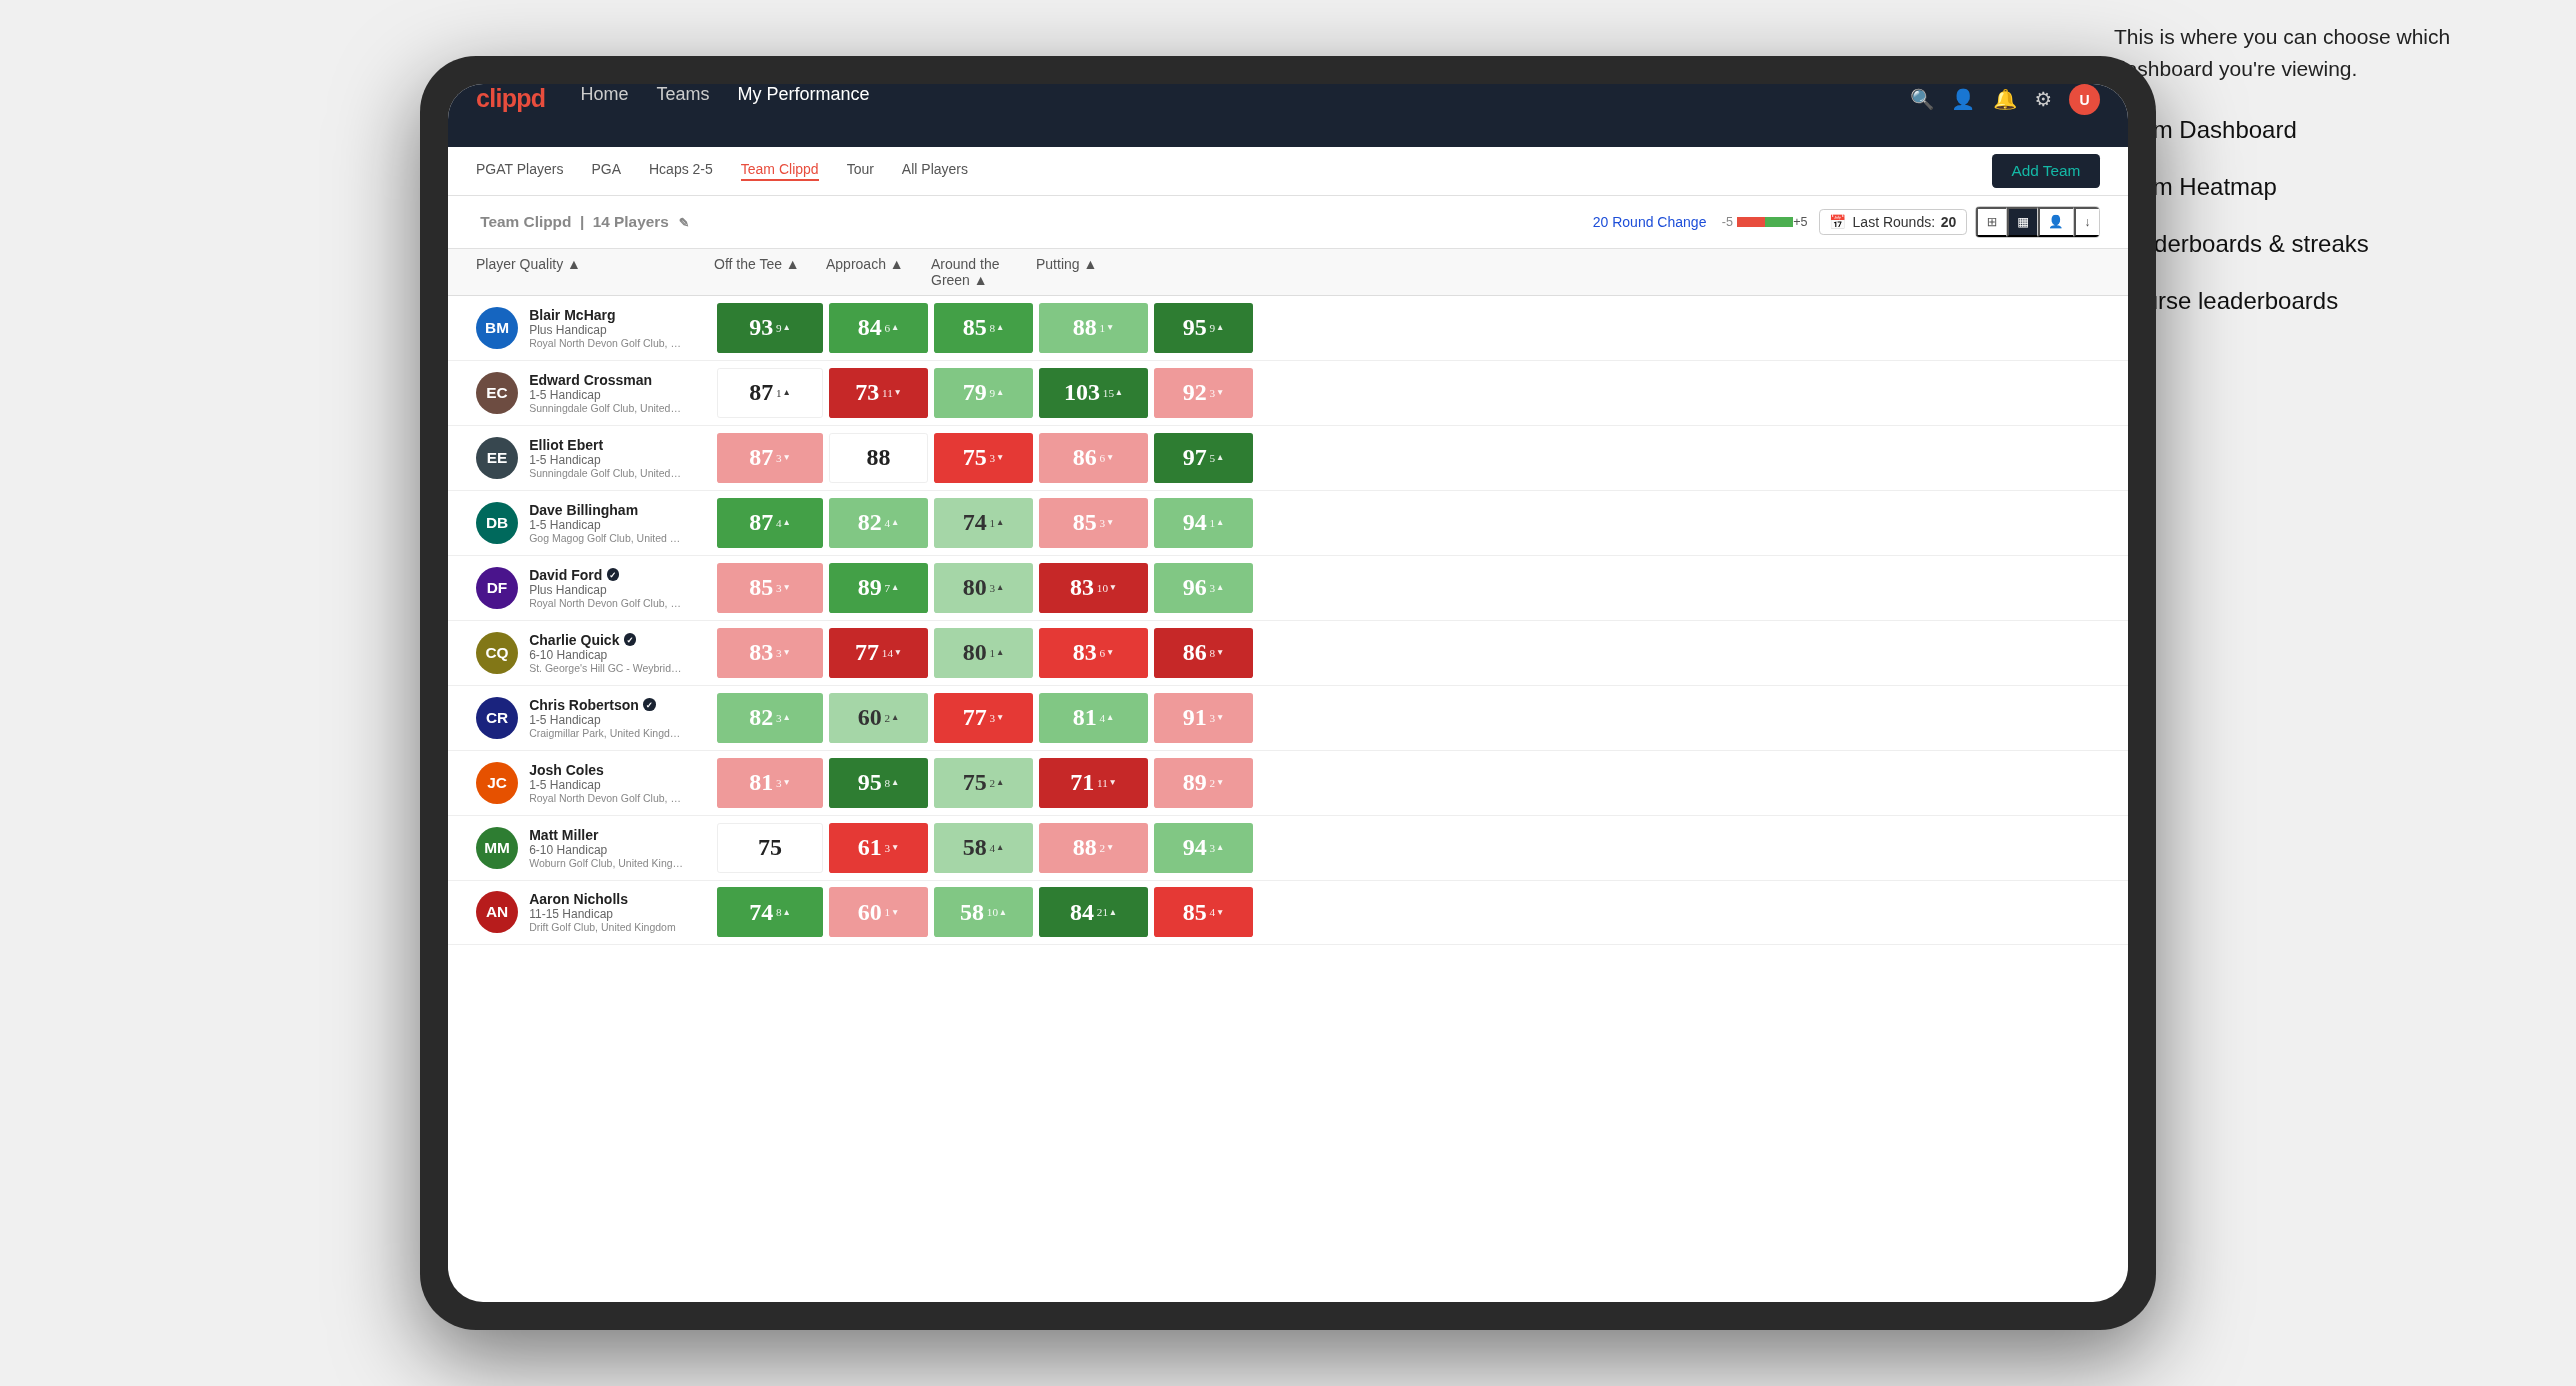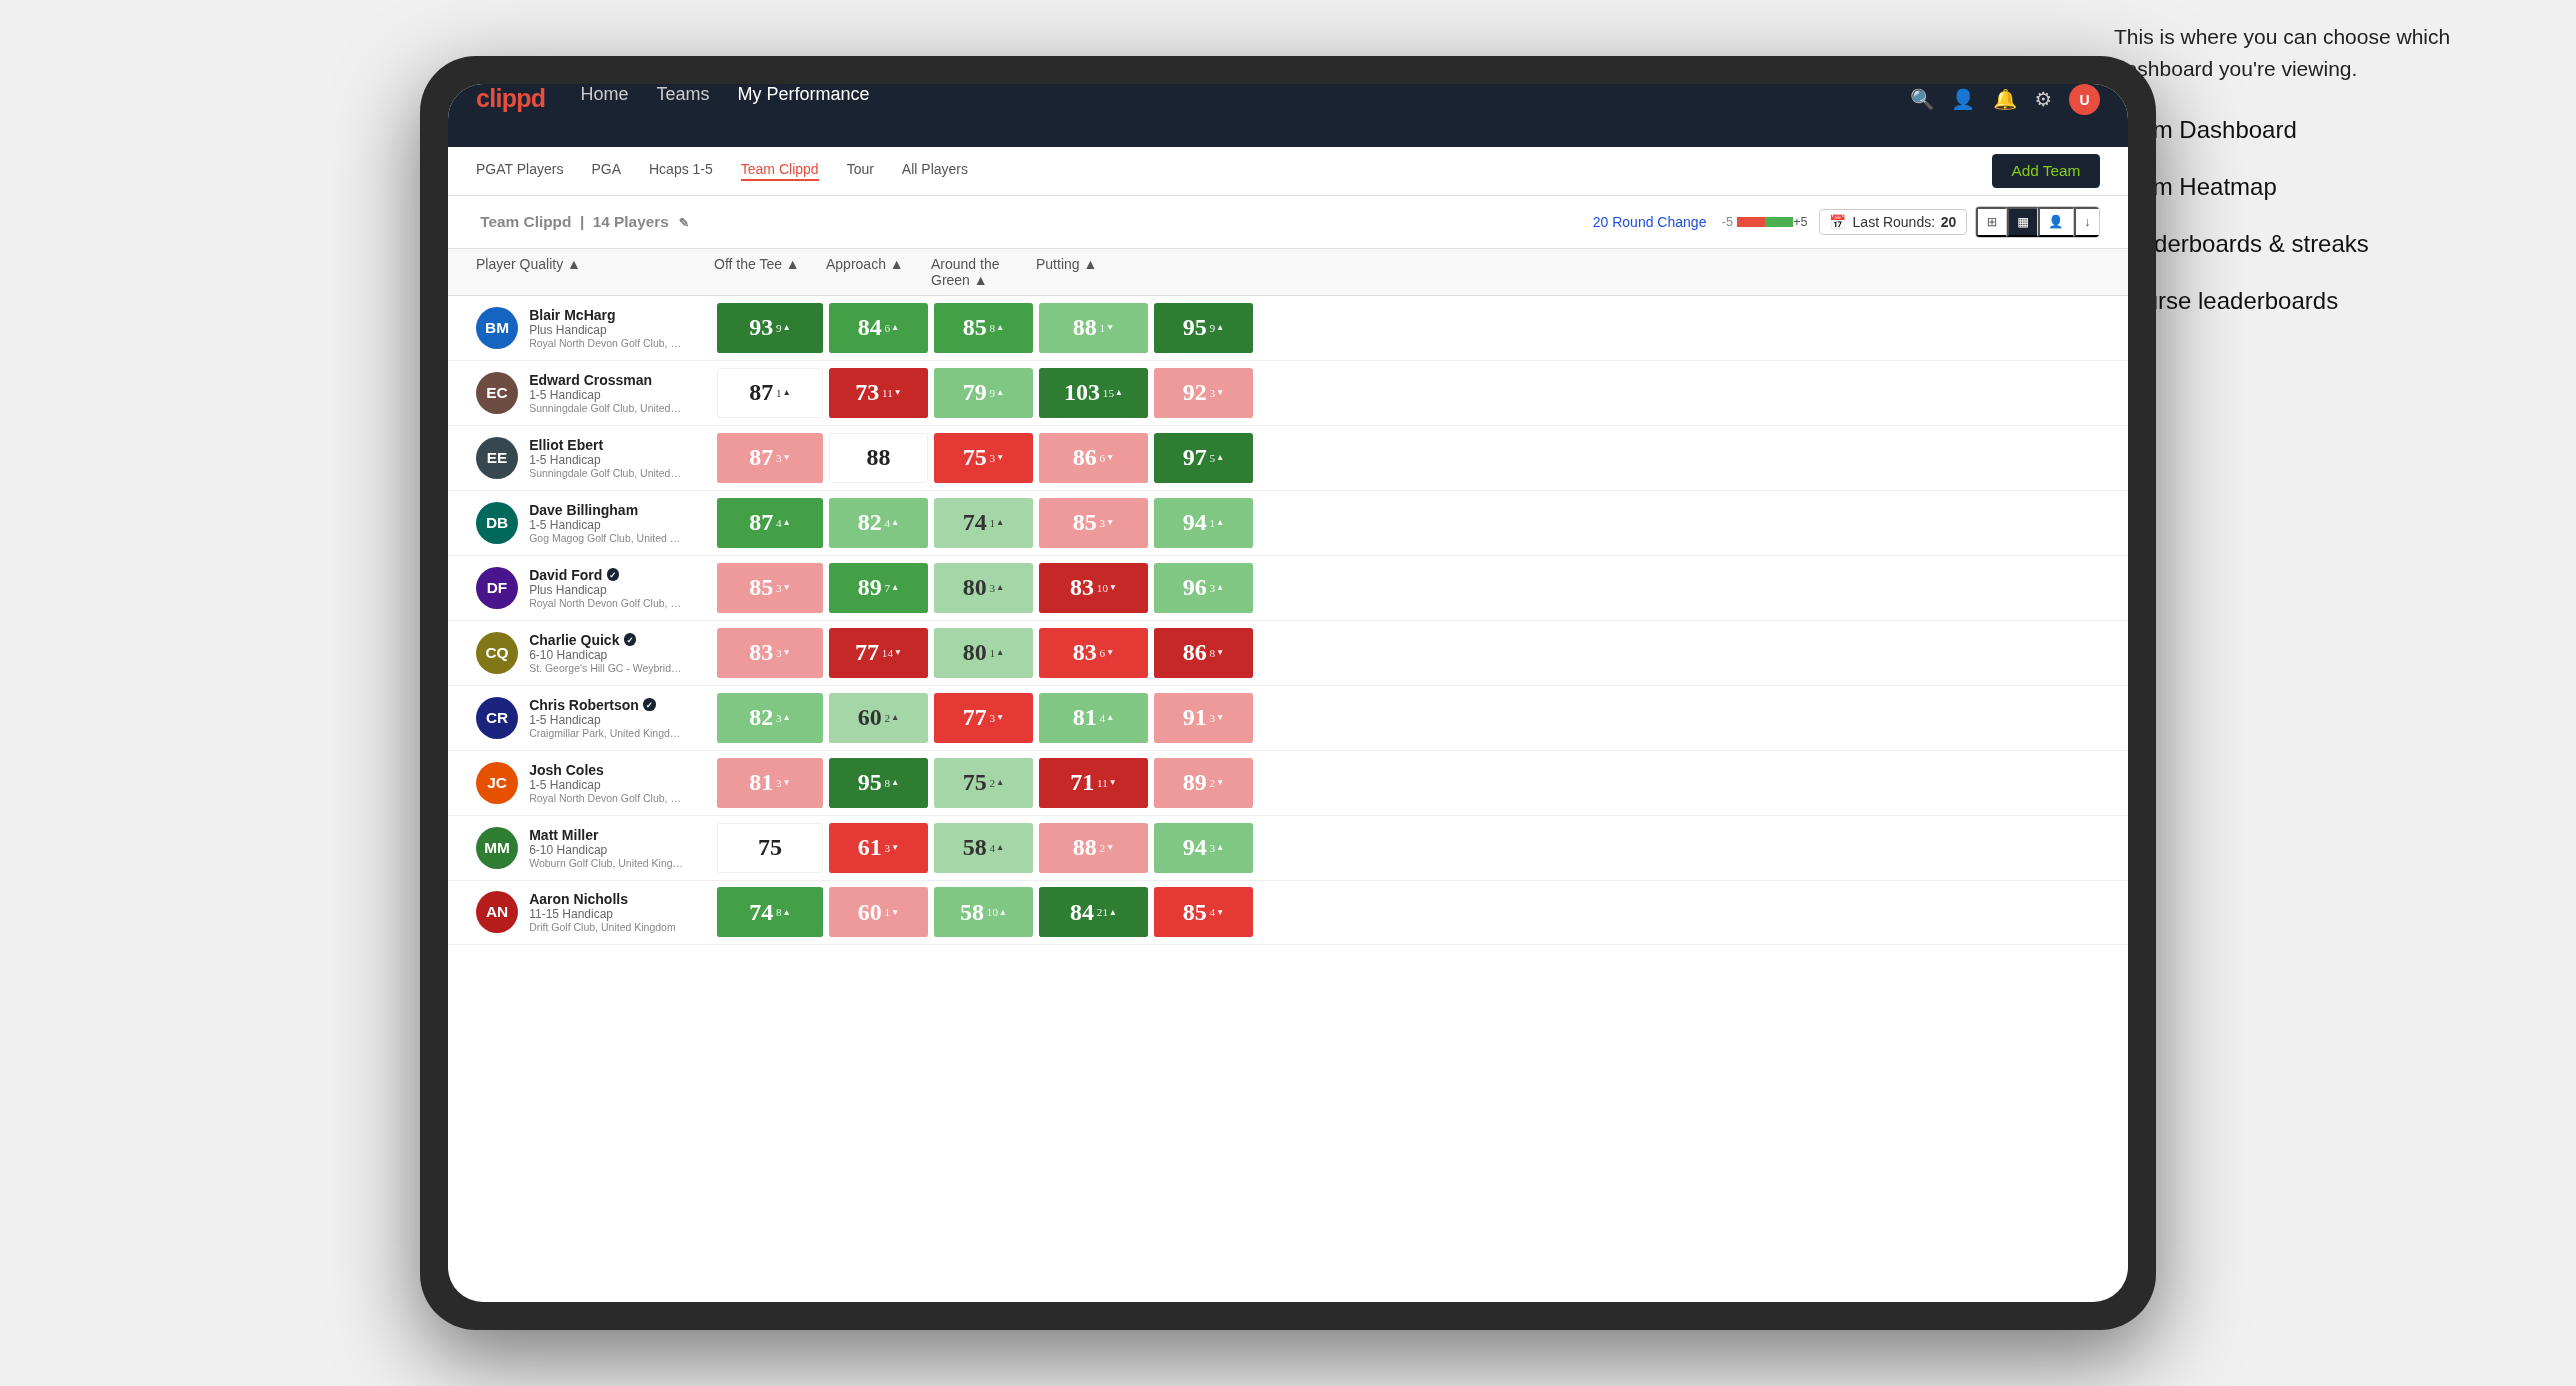--- a/index.html
+++ b/index.html
@@ -139,21 +139,21 @@
       cursor: pointer;
       padding-bottom: 2.8px;
       border-bottom: 2.1px solid transparent;
     }
     .sub-nav-link.active {
       color: #e84d3d;
       border-bottom: 2.1px solid #e84d3d;
     }
     .add-team-btn {
       background: #1a2332;
-      color: #84cc16;
+      color: #14b8a6;
       border: none;
       padding: 8.4px 19.6px;
       border-radius: 4.2px;
       font-size: 15.4px;
       cursor: pointer;
     }
 
     
     .team-header {
       display: flex;
@@ -406,21 +406,21 @@
         <span class="nav-icon">🔔</span>
         <span class="nav-icon">⚙</span>
         <div class="nav-avatar">U</div>
       </div>
     </nav>
 
     <div class="sub-nav">
       <div class="sub-nav-links">
         <a class="sub-nav-link">PGAT Players</a>
         <a class="sub-nav-link">PGA</a>
-        <a class="sub-nav-link">Hcaps 1-5</a>
+        <a class="sub-nav-link">Hcaps 2-5</a>
         <a class="sub-nav-link active">Team Clippd</a>
         <a class="sub-nav-link">Tour</a>
         <a class="sub-nav-link">All Players</a>
       </div>
       <button class="add-team-btn">Add Team</button>
     </div>
 
     <div class="team-header">
       <div class="team-title">
         <span>Team Clippd</span>

